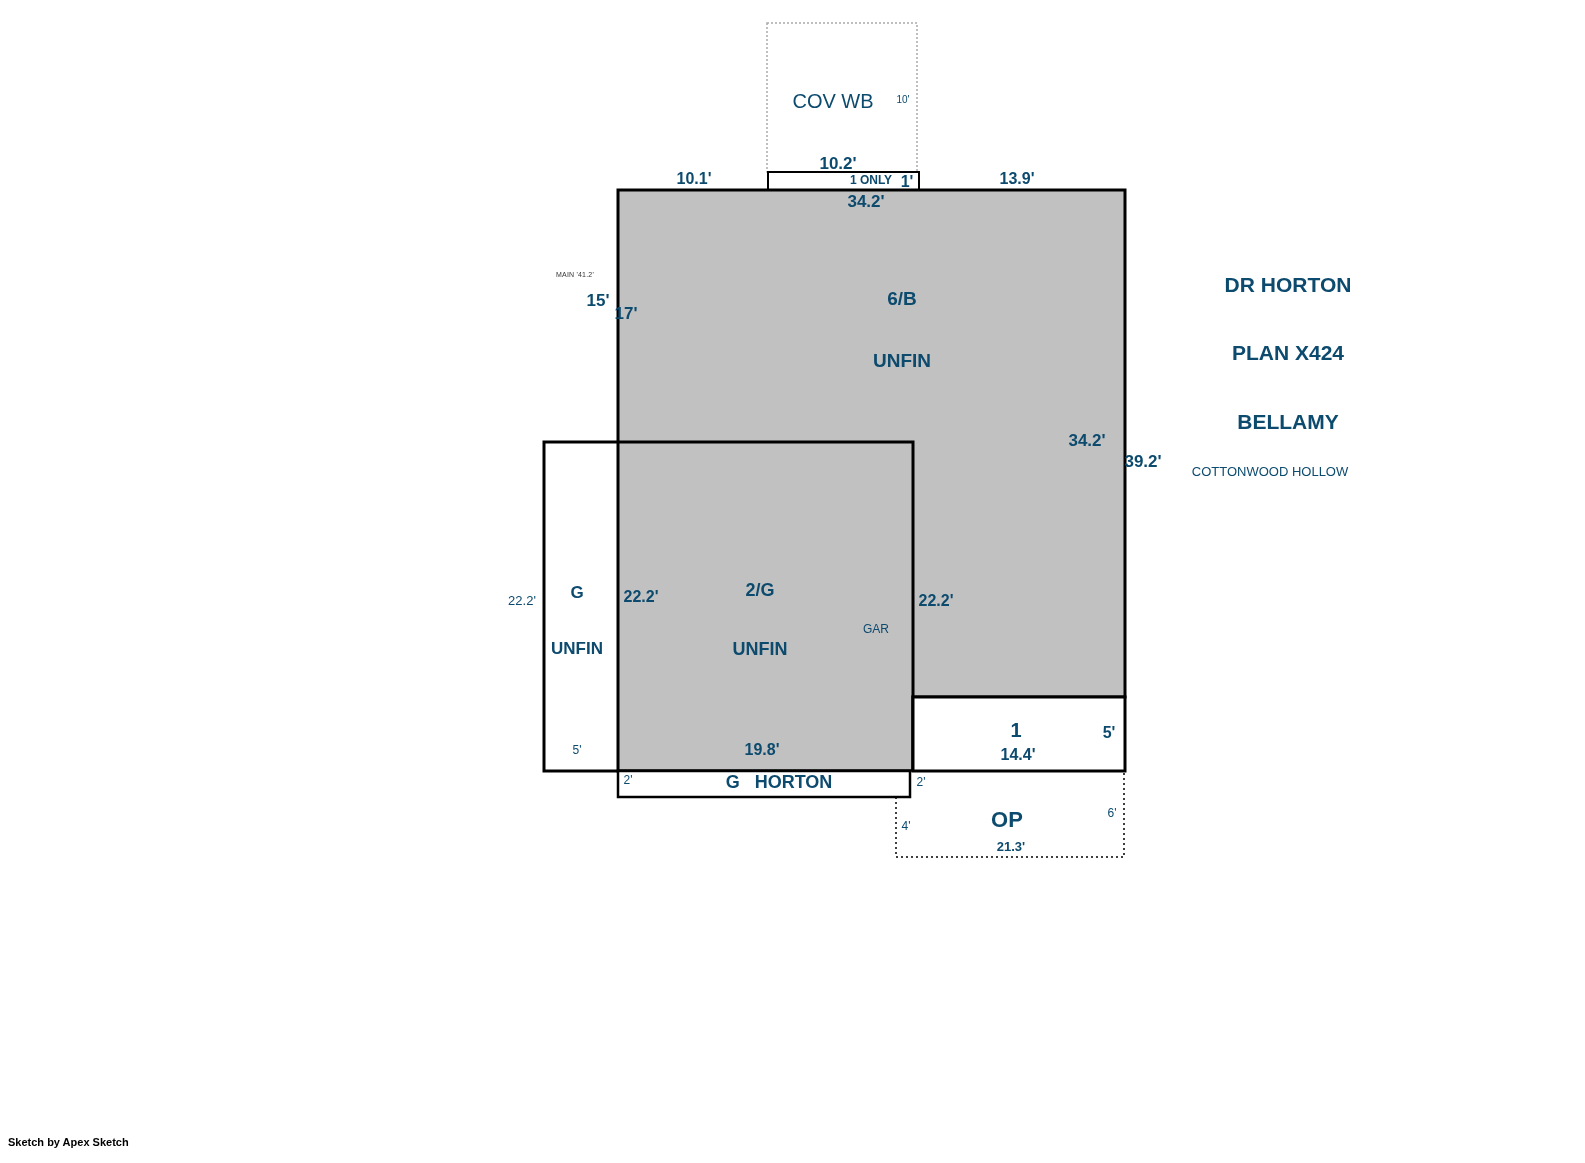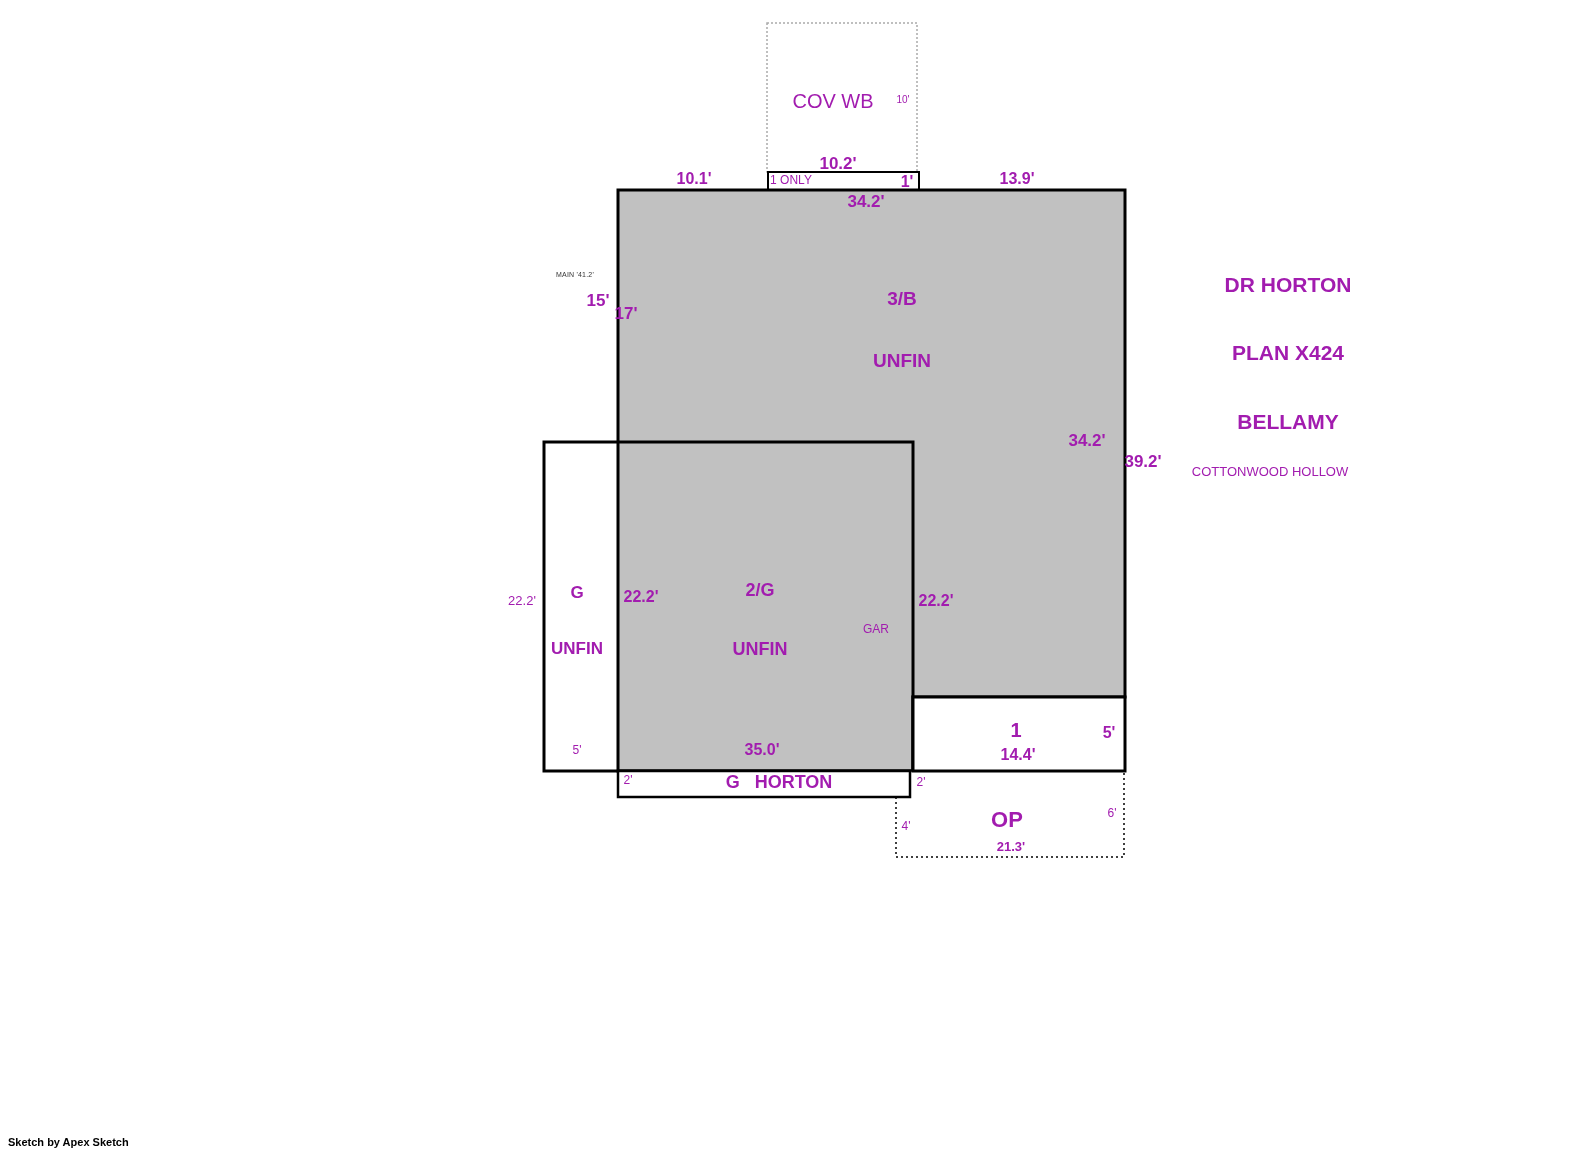--- a/index.html
+++ b/index.html
@@ -3,21 +3,21 @@
 <meta charset="utf-8">
 <style>
   html,body{margin:0;padding:0;}
   body{
     width:1585px;height:1163px;position:relative;background:#ffffff;
     font-family:"Liberation Sans",sans-serif;color:#000;overflow:hidden;
   }
   #sketch-svg{position:absolute;left:0;top:0;}
   .lbl{
     position:absolute;transform:translate(-50%,-50%);
-    white-space:pre;text-align:center;line-height:1.1;color:#a21caf;
+    white-space:pre;text-align:center;line-height:1.1;color:#0c4a6e;
   }
   .dim{font-weight:600;}
   .two-line span{display:block;}
   .note{color:#333;font-weight:400;letter-spacing:0.2px;}
   .credit{
     position:absolute;left:8px;top:1136px;transform:none;
     font-size:11px;font-weight:600;white-space:pre;text-align:center;
   }
   .title-block span{display:block;line-height:22px;text-align:center;}
 </style>
@@ -38,31 +38,31 @@
 
   <rect x="618" y="771" width="292" height="26" fill="#ffffff" stroke="#000000" stroke-width="2.5"></rect>
 
   <rect x="913" y="697" width="212" height="74" fill="#ffffff" stroke="#000000" stroke-width="3"></rect>
 </svg>
 
 <div class="lbl" style="left:833px;top:101px;font-size:20px;">COV WB</div>
 <div class="lbl" style="left:903px;top:99px;font-size:10px;">10'</div>
 <div class="lbl dim" style="left:838px;top:164px;font-size:17px;">10.2'</div>
 
-<div class="lbl" style="left:791px;top:181px;font-size:12px;">1 ONLY</div>
+<div class="lbl" style="left:871px;top:181px;font-size:12px;font-weight:bold;">1 ONLY</div>
 <div class="lbl dim" style="left:907px;top:182px;font-size:16px;">1'</div>
 
 <div class="lbl dim" style="left:694px;top:179px;font-size:16px;">10.1'</div>
 <div class="lbl dim" style="left:1017px;top:179px;font-size:16px;">13.9'</div>
 <div class="lbl dim" style="left:866px;top:202px;font-size:17px;">34.2'</div>
 <div class="lbl note" style="left:575px;top:275px;font-size:7px;">MAIN '41.2'</div>
 <div class="lbl dim" style="left:598px;top:301px;font-size:17px;">15'</div>
 <div class="lbl dim" style="left:626px;top:314px;font-size:17px;">17'</div>
 <div class="lbl dim two-line" style="left:902px;top:320px;font-size:19px;">
-  <span>3/B</span>
+  <span>6/B</span>
   <span>UNFIN</span>
 </div>
 <div class="lbl dim" style="left:1087px;top:441px;font-size:17px;">34.2'</div>
 <div class="lbl dim" style="left:1143px;top:462px;font-size:17px;">39.2'</div>
 
 <div class="lbl dim title-block" style="left:1288px;top:342px;font-size:21px;">
   <span>DR HORTON</span>
   <span>PLAN X424</span>
   <span>BELLAMY</span>
 </div>
@@ -74,21 +74,21 @@
   <span>UNFIN</span>
 </div>
 <div class="lbl dim" style="left:641px;top:597px;font-size:16px;">22.2'</div>
 <div class="lbl dim two-line" style="left:760px;top:610px;font-size:18px;">
   <span>2/G</span>
   <span>UNFIN</span>
 </div>
 <div class="lbl" style="left:876px;top:630px;font-size:12px;">GAR</div>
 <div class="lbl dim" style="left:936px;top:601px;font-size:16px;">22.2'</div>
 <div class="lbl" style="left:577px;top:751px;font-size:12px;">5'</div>
-<div class="lbl dim" style="left:762px;top:750px;font-size:16px;">35.0'</div>
+<div class="lbl dim" style="left:762px;top:750px;font-size:16px;">19.8'</div>
 
 <div class="lbl" style="left:628px;top:781px;font-size:12px;">2'</div>
 <div class="lbl dim" style="left:779px;top:783px;font-size:18px;">G   HORTON</div>
 <div class="lbl" style="left:921px;top:783px;font-size:12px;">2'</div>
 
 <div class="lbl dim" style="left:1016px;top:730px;font-size:20px;">1</div>
 <div class="lbl dim" style="left:1109px;top:733px;font-size:16px;">5'</div>
 <div class="lbl dim" style="left:1018px;top:755px;font-size:16px;">14.4'</div>
 
 <div class="lbl dim" style="left:1007px;top:820px;font-size:22px;">OP</div>

